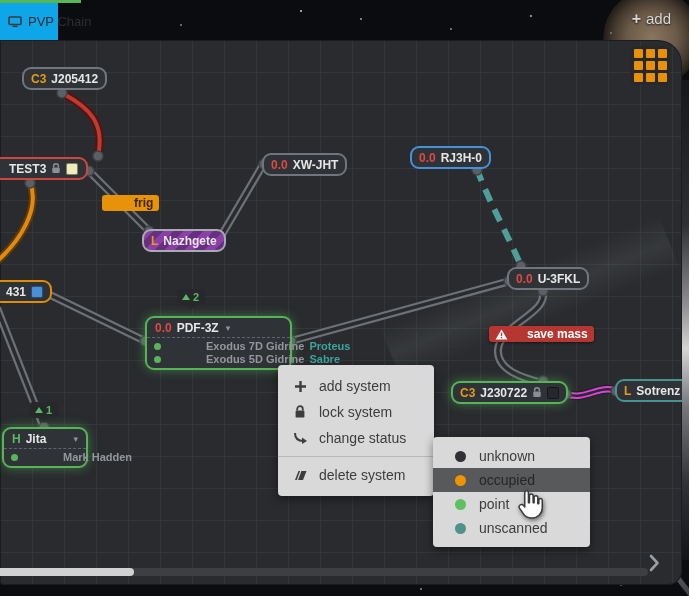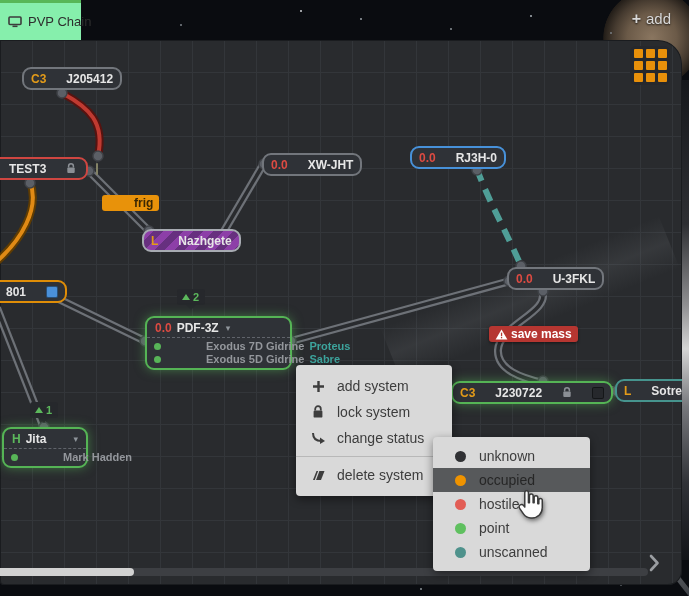--- a/index.html
+++ b/index.html
@@ -16,21 +16,21 @@
       linear-gradient(180deg, #16181c 0%, #2e2f33 30%, #909092 47%, #d4d4d4 56%, #77787c 68%, #303237 84%, #121418 100%);
     background-repeat:no-repeat, no-repeat;
     background-size:auto, 26px 480px;
     background-position:0 0, 663px 80px;
   }
   .streak { position:absolute; width:260px; height:5px; background:linear-gradient(90deg, rgba(190,195,200,0), rgba(205,210,215,.55), rgba(190,195,200,0)); transform:rotate(52deg); left:520px; top:540px; z-index:0; }
   .stars { position:absolute; width:2px; height:2px; left:300px; top:10px; background:#cfd2d6; border-radius:50%;
     box-shadow: 60px 8px 0 #9aa0a6, 150px 18px 0 #8a9096, -120px 14px 0 #7d8288, 230px 5px 0 #aab0b6, 310px 22px 0 #777c82, -40px 560px 0 #6a6f75, 120px 578px 0 #8a9096, 320px 574px 0 #565b61; }
   
   .topbar { position:absolute; left:0; top:0; width:689px; height:40px; z-index:5; }
-  .tab { position:absolute; left:0; top:3px; width:81px; height:37px; background:#86efac; display:flex; align-items:center; gap:6px; padding:0 8px; cursor:pointer; }
+  .tab { position:absolute; left:0; top:3px; width:58px; height:37px; background:#0ea5e9; display:flex; align-items:center; gap:6px; padding:0 8px; cursor:pointer; }
   .tab-accent { position:absolute; left:0; top:0; width:81px; height:3px; background:#57b757; }
   .tab-label { font-size:13px; color:#2e2e2e; white-space:nowrap; }
   .add-btn { position:absolute; right:18px; top:10px; display:flex; align-items:center; gap:5px; color:#d8d8d8; cursor:pointer; text-shadow:0 1px 2px rgba(0,0,0,.8); }
   .add-plus { font-size:16px; font-weight:bold; line-height:1; }
   .add-label { font-size:15px; }
   
   .map { position:absolute; left:0; top:40px; width:682px; height:545px; z-index:2;
     background-color:#292b2e;
     background-image:
       linear-gradient(#33363a 1px, transparent 1px),
@@ -39,21 +39,21 @@
     border-radius:0 24px 14px 4px;
     overflow:hidden;
     box-shadow:0 0 0 1px #1a1c1f inset;
   }
   .map-streak { position:absolute; width:300px; height:56px; background:linear-gradient(180deg, rgba(160,165,170,0) 0%, rgba(170,175,180,.10) 50%, rgba(160,165,170,0) 100%); transform:rotate(-22deg); left:380px; top:230px; pointer-events:none; }
   svg.edges { position:absolute; left:0; top:0; z-index:1; }
   
   .grid-btn { position:absolute; left:630px; top:6px; width:40px; height:39px; background:#26282c; border-radius:6px; display:grid; grid-template-columns:repeat(3,9px); grid-template-rows:repeat(3,9px); gap:3px; place-content:center; cursor:pointer; z-index:4; }
   .grid-btn span { background:#e8900a; border-radius:1px; }
   
-  .node { position:absolute; z-index:3; height:23px; background:#2f3237; border:2px solid #72767c; border-radius:9px; display:flex; align-items:center; gap:20px; padding:0 7px; font-size:12px; font-weight:bold; color:#e6e6e6; white-space:nowrap; cursor:pointer; }
+  .node { position:absolute; z-index:3; height:23px; background:#2f3237; border:2px solid #72767c; border-radius:9px; display:flex; align-items:center; gap:5px; padding:0 7px; font-size:12px; font-weight:bold; color:#e6e6e6; white-space:nowrap; cursor:pointer; }
   .node .sec { color:#dd4b42; }
   .node .cls { color:#e39b19; }
   .node .cls-h { color:#5cb85c; }
   .node .chev { color:#8f959b; font-size:9px; font-weight:normal; margin-left:2px; }
   .node.red { border-color:#cf4641; }
   .node.blue { border-color:#4791d9; }
   .node.orange { border-color:#df8d07; }
   .node.green { border-color:#55b455; box-shadow:0 0 11px rgba(92,190,92,.5); }
   .node.teal { border-color:#46948e; }
   .node.striped { background:repeating-linear-gradient(135deg, #8d3fa8 0 7px, #67307f 7px 14px); border-color:#a7abb2; }
@@ -67,27 +67,27 @@
   .pilot-dot { width:7px; height:7px; border-radius:50%; background:#58b558; flex:none; }
   .pilot-name { color:#94979c;padding-left:40px; }
   .pilot-ship { color:#3da49d; margin-left:auto; }
   
   .count-badge { position:absolute; z-index:3; background:#26282c; border-radius:3px; padding:2px 6px 2px 5px; display:flex; align-items:center; gap:3px; color:#5cb85c; font-size:11px; font-weight:bold; }
   .count-badge .tri-up { width:0; height:0; border-left:4px solid transparent; border-right:4px solid transparent; border-bottom:6px solid #5cb85c; }
   .count-badge::after { content:""; position:absolute; left:50%; bottom:-5px; margin-left:-5px; border-left:5px solid transparent; border-right:5px solid transparent; border-top:5px solid #26282c; }
   
   .conn-label { position:absolute; z-index:3; border-radius:3px; font-size:12px; font-weight:bold; padding:1px 6px; }
   .frig-label { background:#e8920a; color:#3a2703;padding-left:32px; }
-  .mass-label { background:#b63631; color:#fff; display:flex; align-items:center; gap:3px; box-shadow:0 1px 3px rgba(0,0,0,.5); }
+  .mass-label { background:#b63631; color:#fff; display:flex; align-items:center; gap:19px; box-shadow:0 1px 3px rgba(0,0,0,.5); }
   
   .hscroll-track { position:absolute; left:0; top:528px; width:648px; height:8px; background:#3d3f43; border-radius:0 4px 4px 0; z-index:4; }
   .hscroll-thumb { position:absolute; left:0; top:0; width:134px; height:8px; background:#d2d2d2; border-radius:0 4px 4px 0; cursor:pointer; }
   .scroll-chevron { position:absolute; left:648px; top:514px; z-index:4; cursor:pointer; }
   
-  .ctx-menu { position:absolute; left:296px; top:365px; width:156px; background:#d9d9d9; border-radius:4px; padding:8px 0; z-index:50; box-shadow:0 3px 10px rgba(0,0,0,.45); }
+  .ctx-menu { position:absolute; left:278px; top:365px; width:156px; background:#d9d9d9; border-radius:4px; padding:8px 0; z-index:50; box-shadow:0 3px 10px rgba(0,0,0,.45); }
   .ctx-item { height:26px; display:flex; align-items:center; gap:11px; padding:0 14px; font-size:14px; color:#3d3d3d; cursor:pointer; }
   .ctx-sep { height:1px; background:#b8b8b8; margin:5px 0; }
   .ctx-ico { width:16px; display:inline-flex; justify-content:center; flex:none; }
   .status-menu { position:absolute; left:433px; top:437px; width:157px; background:#d9d9d9; border-radius:4px; padding:7px 0; z-index:50; box-shadow:0 3px 10px rgba(0,0,0,.45); }
   .s-item { height:24px; display:flex; align-items:center; gap:13px; padding:0 22px; font-size:14px; color:#3d3d3d; cursor:pointer; }
   .s-item.hl { background:#57595b; color:#262626; }
   .s-dot { width:11px; height:11px; border-radius:50%; flex:none; }
   
   .cursor { position:absolute; left:514px; top:489px; z-index:60; filter:drop-shadow(1px 2px 2px rgba(0,0,0,.5)); pointer-events:none; }
 </style>
@@ -225,21 +225,21 @@
     <span class="sec">0.0</span>
     <span>RJ3H-0</span>
   </div>
 
   <div class="node striped" style="left:142px; top:189px;">
     <span class="cls">L</span>
     <span>Nazhgete</span>
   </div>
 
   <div class="node orange" style="left:-10px; top:240px; padding-left:14px;">
-    <span>801</span>
+    <span>431</span>
     <span class="status-sq" style="background-color: rgb(74, 144, 217);"></span>
   </div>
 
   <div class="node" style="left:507px; top:227px;">
     <span class="sec">0.0</span>
     <span>U-3FKL</span>
   </div>
 
   <div class="count-badge" style="left:177px; top:249px;">
     <span class="tri-up"></span>
@@ -366,24 +366,20 @@
 <div class="status-menu">
   <div class="s-item">
     <span class="s-dot" style="background-color: rgb(48, 49, 52);"></span>
     <span>unknown</span>
   </div>
   <div class="s-item hl">
     <span class="s-dot" style="background-color: rgb(239, 147, 0);"></span>
     <span>occupied</span>
   </div>
   <div class="s-item">
-    <span class="s-dot" style="background-color: rgb(226, 93, 85);"></span>
-    <span>hostile</span>
-  </div>
-  <div class="s-item">
     <span class="s-dot" style="background-color: rgb(95, 192, 95);"></span>
     <span>point</span>
   </div>
   <div class="s-item">
     <span class="s-dot" style="background-color: rgb(79, 146, 140);"></span>
     <span>unscanned</span>
   </div>
 </div>
 
 <div class="cursor">

